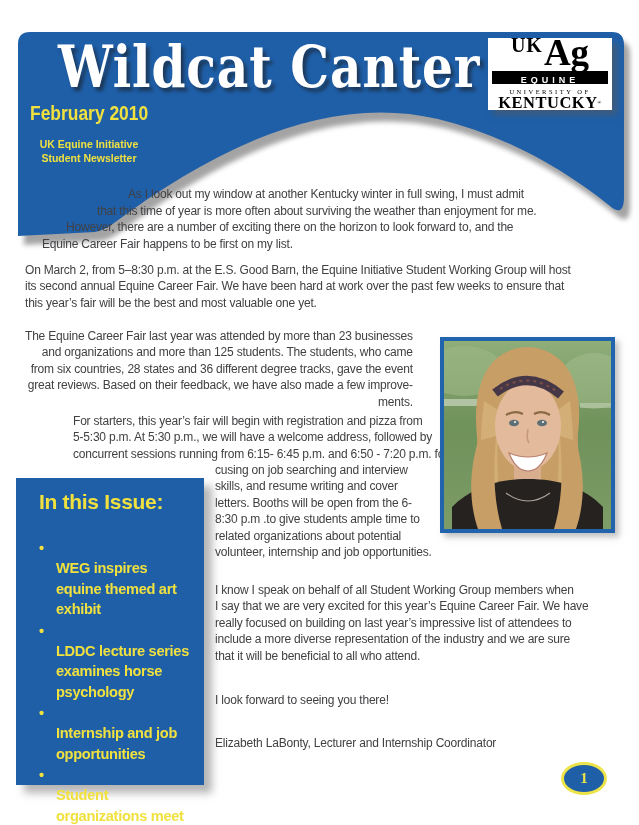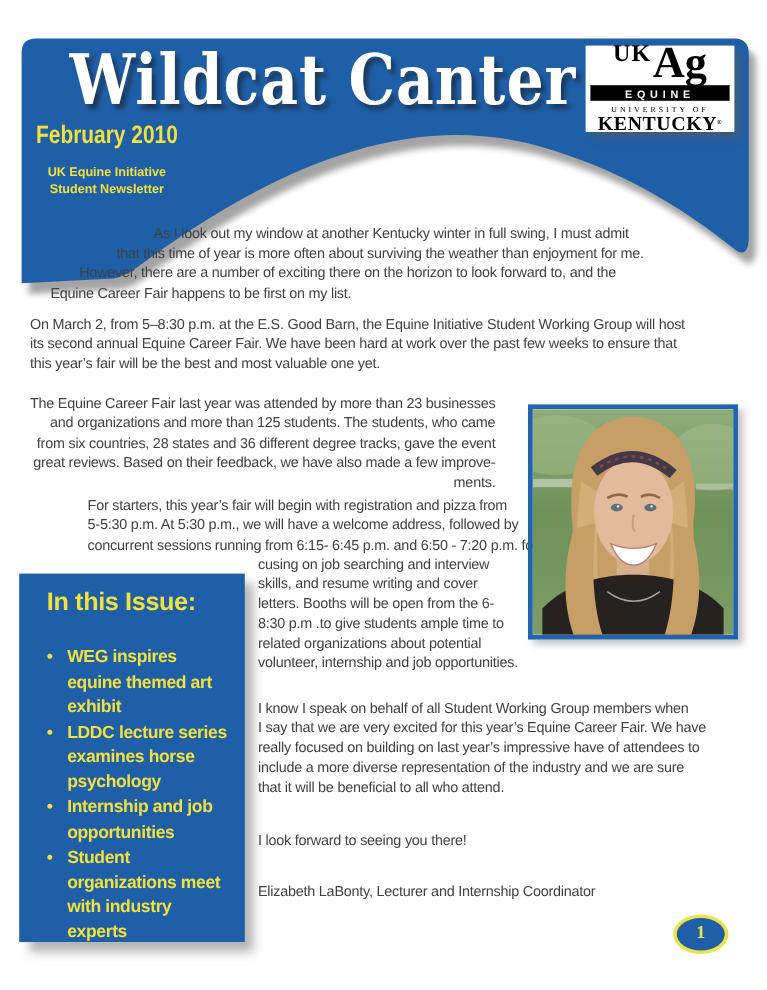--- a/index.html
+++ b/index.html
@@ -42,21 +42,21 @@
   .intro-line{position:absolute;}
   
   .issue-box{
     position:absolute;left:16px;top:478px;width:188px;height:307px;background:#1f5fa8;
     box-shadow:8px 8px 8px rgba(120,120,120,.55);box-sizing:border-box;padding:12px 8px 0 23px;
   }
   .issue-heading{color:#f0e13f;font-size:21px;font-weight:bold;letter-spacing:-0.3px;}
   .issue-list{margin-top:24px;}
   .issue-item{display:flex;color:#f0e13f;font-size:14.6px;font-weight:bold;line-height:20.5px;letter-spacing:-0.3px;margin-bottom:1px;}
   .issue-bullet{width:17px;flex:0 0 17px;}
-  .issue-item-text{width:155px;}
+  .issue-item-text{width:155px;margin-top:20px;}
   
   .portrait{
     position:absolute;left:440px;top:337px;width:167px;height:188px;
     border:4px solid #2263ae;box-shadow:4px 4px 6px rgba(150,150,150,.6);
   }
   
   .page-badge{
     position:absolute;left:561px;top:762px;width:46px;height:33px;border-radius:50%;
     background:#1f5fa8;border:3px solid #ece34a;box-sizing:border-box;
     color:#ece34a;font-family:"Liberation Serif", serif;font-weight:bold;font-size:15px;
@@ -125,21 +125,21 @@
   <div class="tl">skills, and resume writing and cover</div>
   <div class="tl">letters. Booths will be open from the 6-</div>
   <div class="tl">8:30 p.m .to give students ample time to</div>
   <div class="tl">related organizations about potential</div>
   <div class="tl">volunteer, internship and job opportunities.</div>
 </div>
 
 <div class="abs" style="left:215px;top:582px;">
   <div class="tl">I know I speak on behalf of all Student Working Group members when</div>
   <div class="tl">I say that we are very excited for this year’s Equine Career Fair. We have</div>
-  <div class="tl">really focused on building on last year’s impressive have of attendees to</div>
+  <div class="tl">really focused on building on last year’s impressive list of attendees to</div>
   <div class="tl">include a more diverse representation of the industry and we are sure</div>
   <div class="tl">that it will be beneficial to all who attend.</div>
 </div>
 
 <div class="tl abs" style="left:215px;top:692px;">I look forward to seeing you there!</div>
 <div class="tl abs" style="left:215px;top:735px;">Elizabeth  LaBonty, Lecturer and Internship Coordinator</div>
 
 <div class="issue-box">
   <div class="issue-heading">In this Issue:</div>
   <div class="issue-list">

